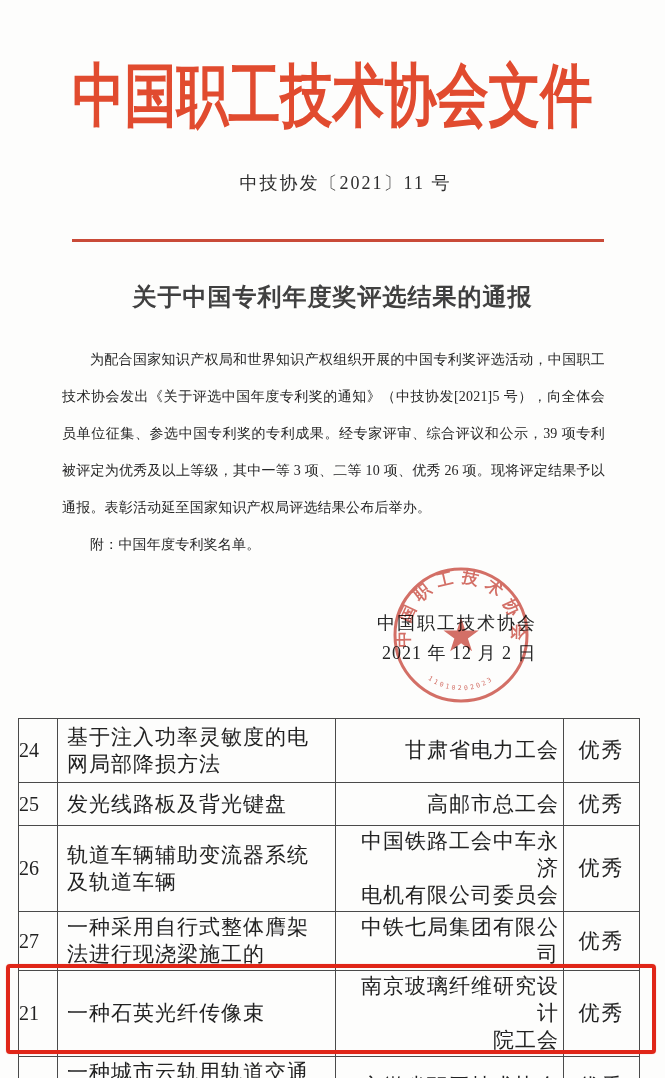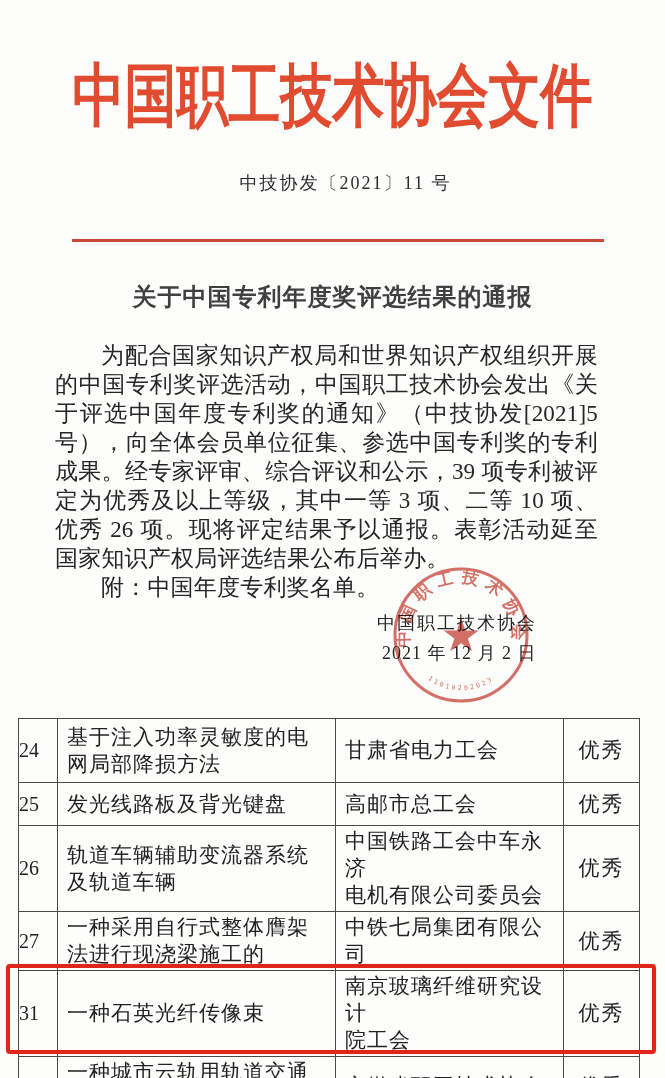--- a/index.html
+++ b/index.html
@@ -42,22 +42,22 @@
     position:absolute;top:239px;left:72px;width:532px;height:3px;
     background:var(--rule-red);
   }
   .doc-title{
     position:absolute;top:281px;left:0;width:100%;
     text-align:center;
     font-size:24px;font-weight:700;letter-spacing:1px;
     color:#404040;
   }
   .body-text{
-    position:absolute;top:341px;left:55px;width:543px;
-    font-size:23px;line-height:29px;letter-spacing:0.2px;
+    position:absolute;top:341px;left:62px;width:543px;
+    font-size:14px;line-height:37px;letter-spacing:0.2px;
     text-align:justify;
   }
   .body-text p{text-indent:2em;}
   .sign-org{
     position:absolute;top:611px;left:377px;
     font-size:18px;letter-spacing:2px;white-space:nowrap;
   }
   .sign-date{
     position:absolute;top:641px;left:382px;
     font-size:18px;letter-spacing:1px;white-space:nowrap;
@@ -92,21 +92,21 @@
     font-size:21px;
   }
   .award-table td{
     border:1.5px solid var(--border);
     vertical-align:middle;
     line-height:27px;
     color:#222;
   }
   .award-table td.c-no{text-align:left;font-size:20px;}
   .award-table td.c-patent{padding:2px 16px 2px 9px;white-space:pre-line;letter-spacing:1px;}
-  .award-table td.c-org{padding:2px 4px 2px 9px;white-space:pre-line;letter-spacing:1px;}
+  .award-table td.c-org{padding:2px 4px 2px 9px;white-space:pre-line;letter-spacing:1px;text-align:right;}
   .award-table td.c-grade{text-align:center;letter-spacing:2px;}
   .award-table tr:nth-child(1){height:64px;}
   .award-table tr:nth-child(2){height:43px;}
   .award-table tr:nth-child(3){height:61px;}
   .award-table tr:nth-child(4){height:50px;margin-top:22px;}
   .award-table tr:nth-child(5){height:76px;}
   .award-table tr:nth-child(6){height:49px;}
   .highlight-box{
     position:absolute;
     left:6px;width:650px;
@@ -180,21 +180,21 @@
     <td class="c-grade">优秀</td>
   </tr>
         <tr>
     <td class="c-no">27</td>
     <td class="c-patent">一种采用自行式整体膺架
 法进行现浇梁施工的</td>
     <td class="c-org">中铁七局集团有限公司</td>
     <td class="c-grade">优秀</td>
   </tr>
         <tr class="highlighted">
-    <td class="c-no">31</td>
+    <td class="c-no">21</td>
     <td class="c-patent">一种石英光纤传像束</td>
     <td class="c-org">南京玻璃纤维研究设计
 院工会</td>
     <td class="c-grade">优秀</td>
   </tr>
         <tr>
     <td class="c-no">29</td>
     <td class="c-patent">一种城市云轨用轨道交通
 电缆</td>
     <td class="c-org">安徽省职工技术协会</td>

